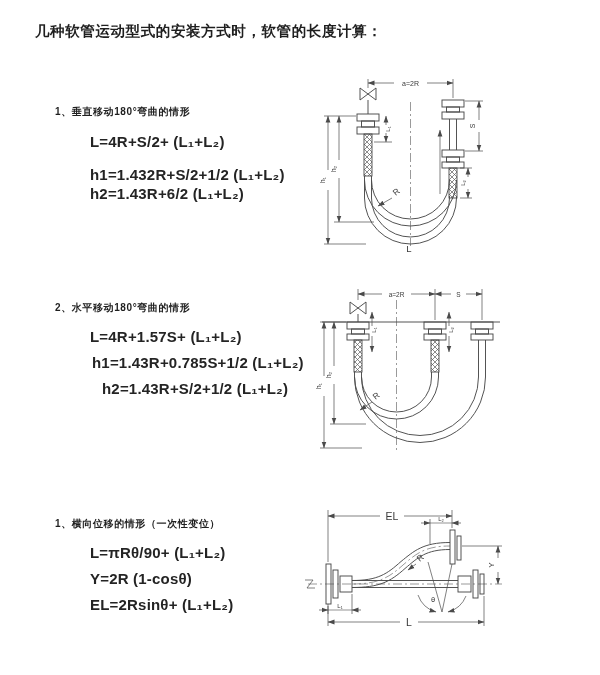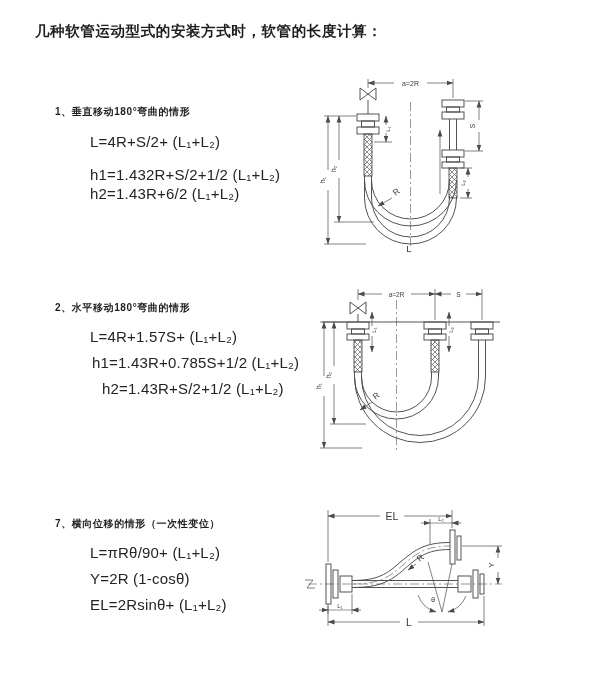--- a/index.html
+++ b/index.html
@@ -4,21 +4,21 @@
 <style>
   html,body{margin:0;padding:0;}
   body{
     width:600px;height:675px;background:#ffffff;
     font-family:"Liberation Sans","DejaVu Sans",sans-serif;
     color:#1f1f1f;position:relative;overflow:hidden;
   }
   .abs{position:absolute;white-space:nowrap;}
   .title{font-size:14.5px;font-weight:700;letter-spacing:0.6px;}
   .heading{font-size:10px;font-weight:700;letter-spacing:0.6px;}
-  .formula{font-size:15px;font-weight:400;letter-spacing:0.2px;color:#242424;}
+  .formula{font-size:15px;font-weight:700;letter-spacing:0.2px;color:#242424;}
   svg{position:absolute;overflow:visible;}
   svg text{font-family:"Liberation Sans","DejaVu Sans",sans-serif;fill:#3a3a3a;}
   .art{stroke:#4a4a4a;stroke-width:0.95;fill:none;}
   .dim{stroke:#4a4a4a;stroke-width:0.7;fill:none;}
   .cl{stroke:#6e6e6e;stroke-width:0.7;stroke-dasharray:9 3 2 3;fill:none;}
   .braid{stroke:#4a4a4a;stroke-width:0.9;}
 </style>
 </head>
 <body>
 
@@ -203,21 +203,21 @@
       <path d="M20 142 H56"></path>
     </g>
     <text transform="translate(11 104) rotate(-90)" text-anchor="middle" font-size="6.5">h₁</text>
     <text transform="translate(21 93) rotate(-90)" text-anchor="middle" font-size="6.5">h₂</text>
 
     <line class="dim" x1="62" y1="120" x2="50" y2="128" marker-end="url(#ar2)"></line>
     <text transform="translate(68 116) rotate(-38)" text-anchor="middle" font-size="8.5">R</text>
   </svg>
 
   <div>
-    <div class="abs heading" style="left:55px;top:517px">7、横向位移的情形（一次性变位）</div>
+    <div class="abs heading" style="left:55px;top:517px">1、横向位移的情形（一次性变位）</div>
     <div class="abs formula" style="left:90px;top:544px">L=πRθ/90+ (L₁+L₂)</div>
     <div class="abs formula" style="left:90px;top:570px">Y=2R (1-cosθ)</div>
     <div class="abs formula" style="left:90px;top:596px">EL=2Rsinθ+ (L₁+L₂)</div>
   </div>
 
   <svg style="left:300px;top:500px" width="300" height="158" viewBox="0 0 300 158">
     <defs>
       <marker id="ar3" markerWidth="9" markerHeight="8" refX="6.5" refY="3" orient="auto" markerUnits="userSpaceOnUse">
         <path d="M0,0.6L6.8,3L0,5.4Z" fill="#4a4a4a"></path>
       </marker>

